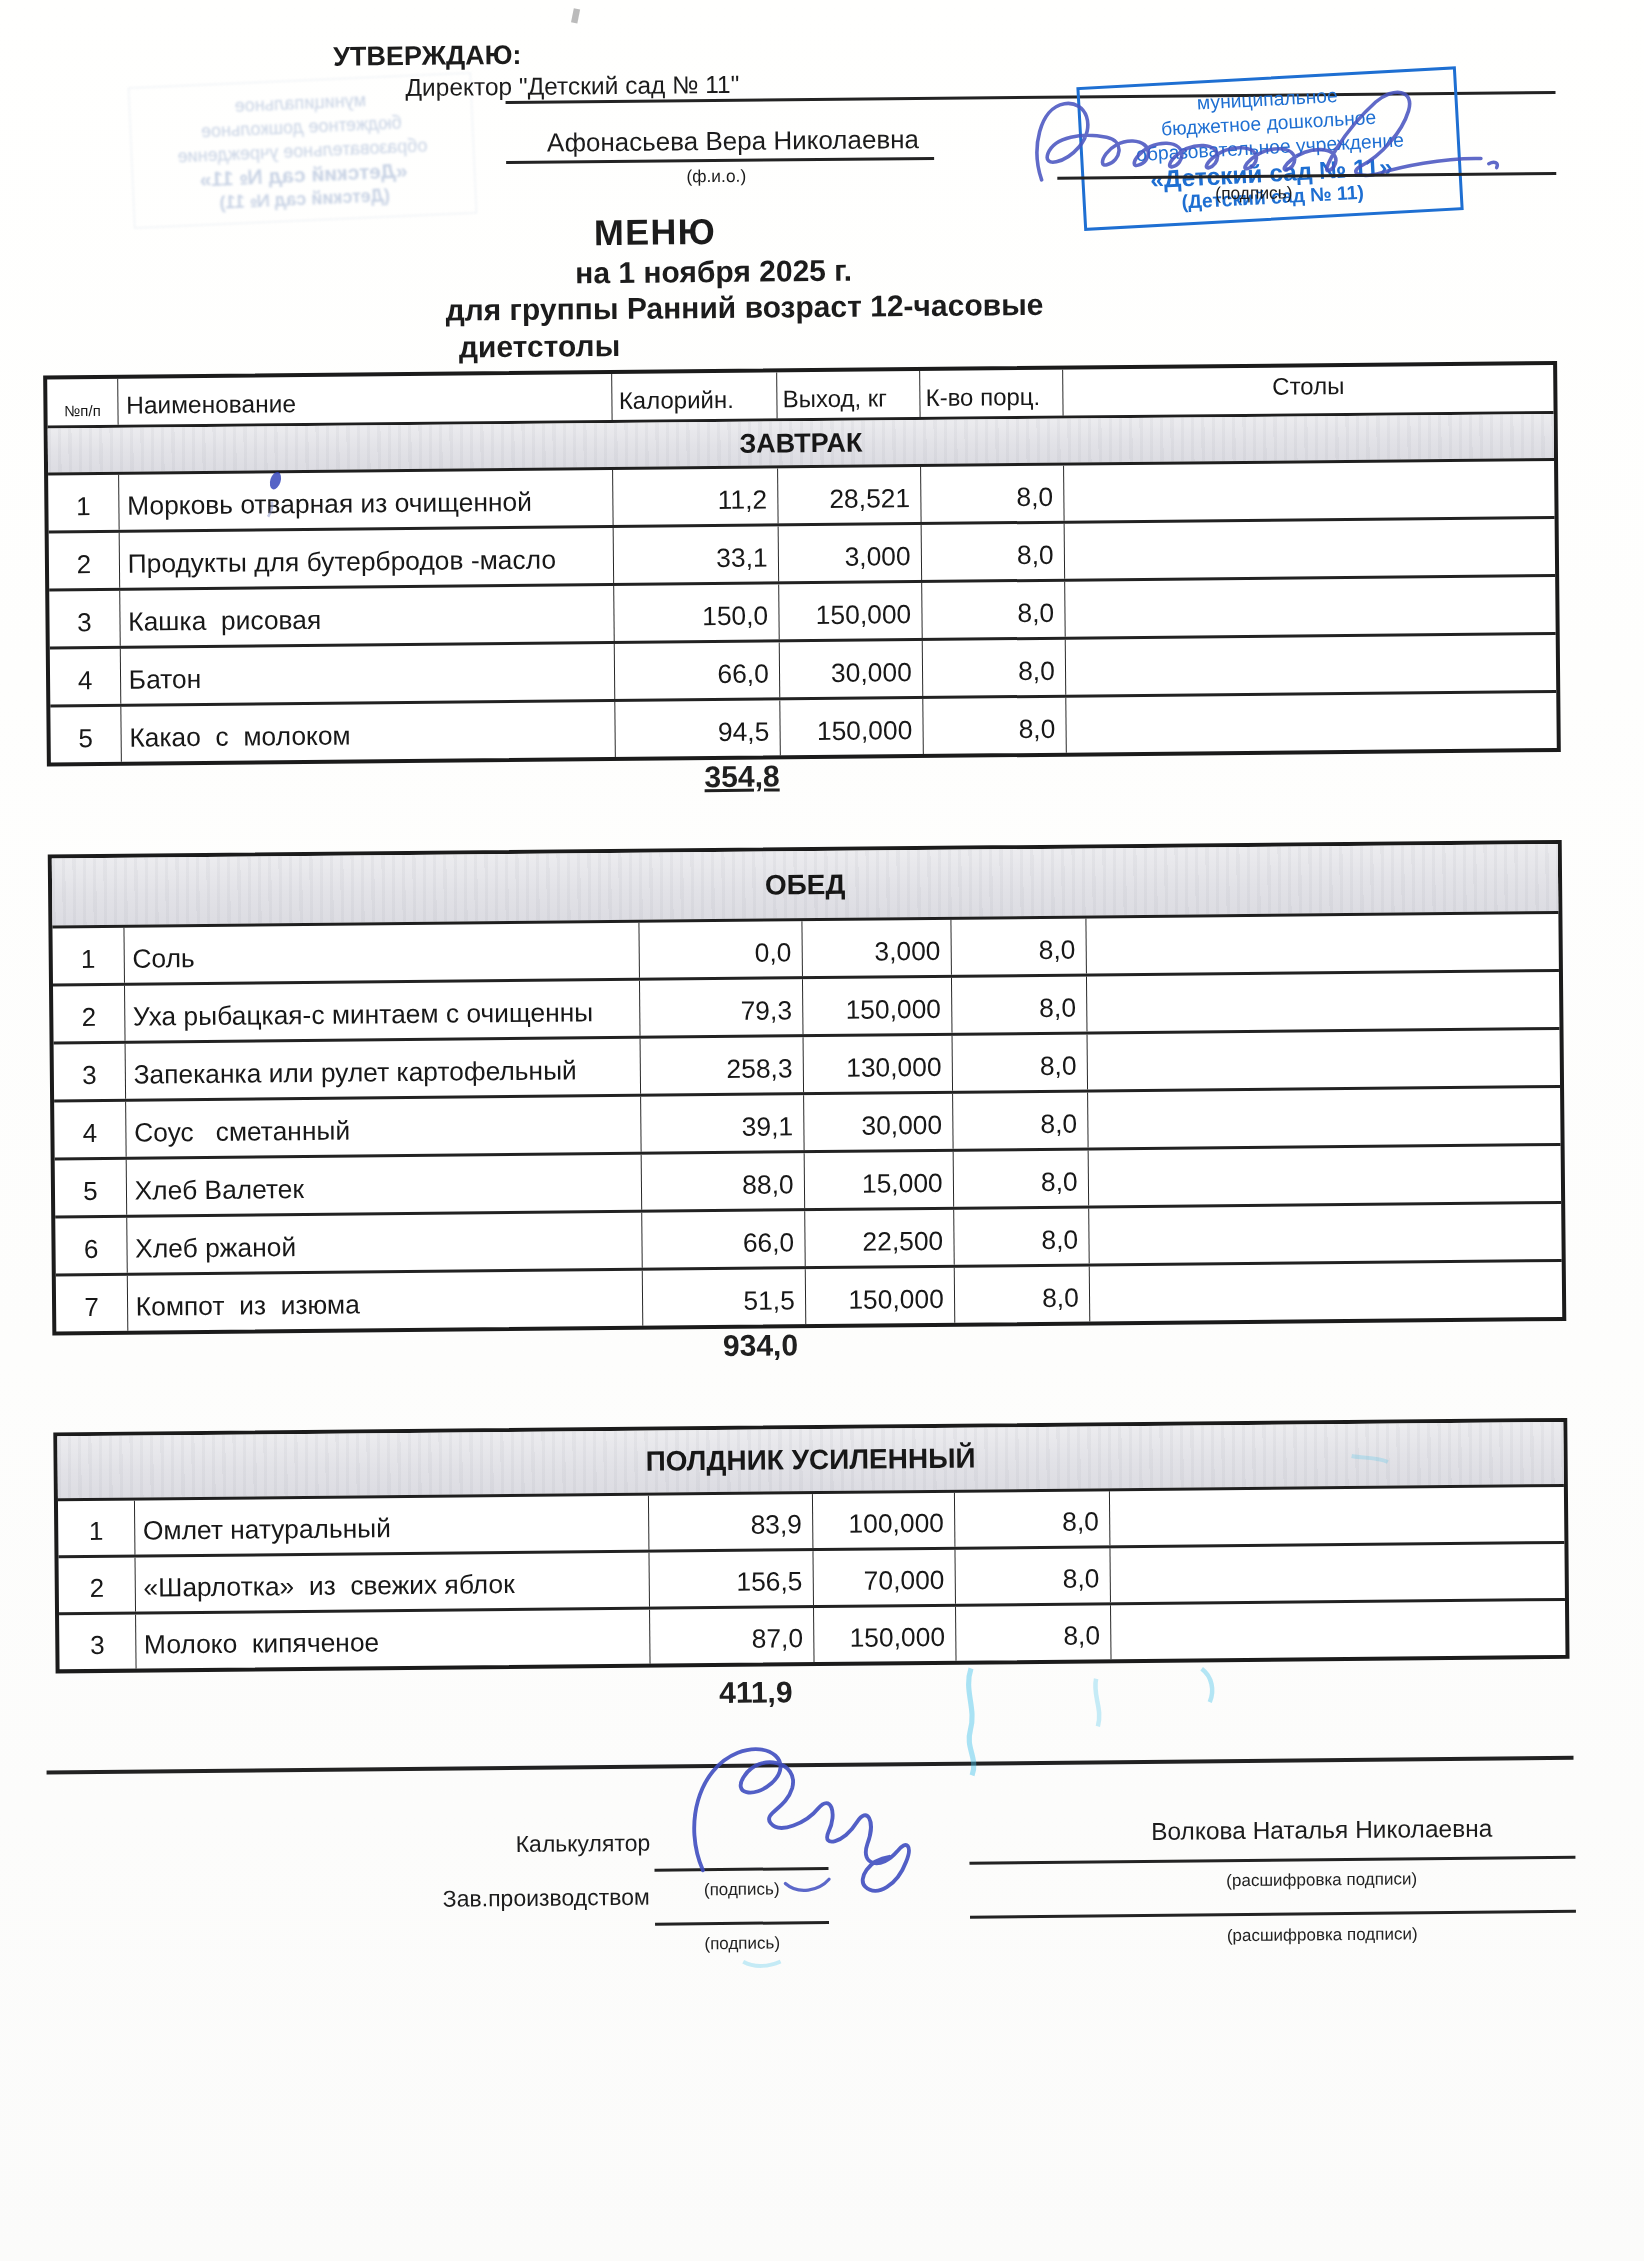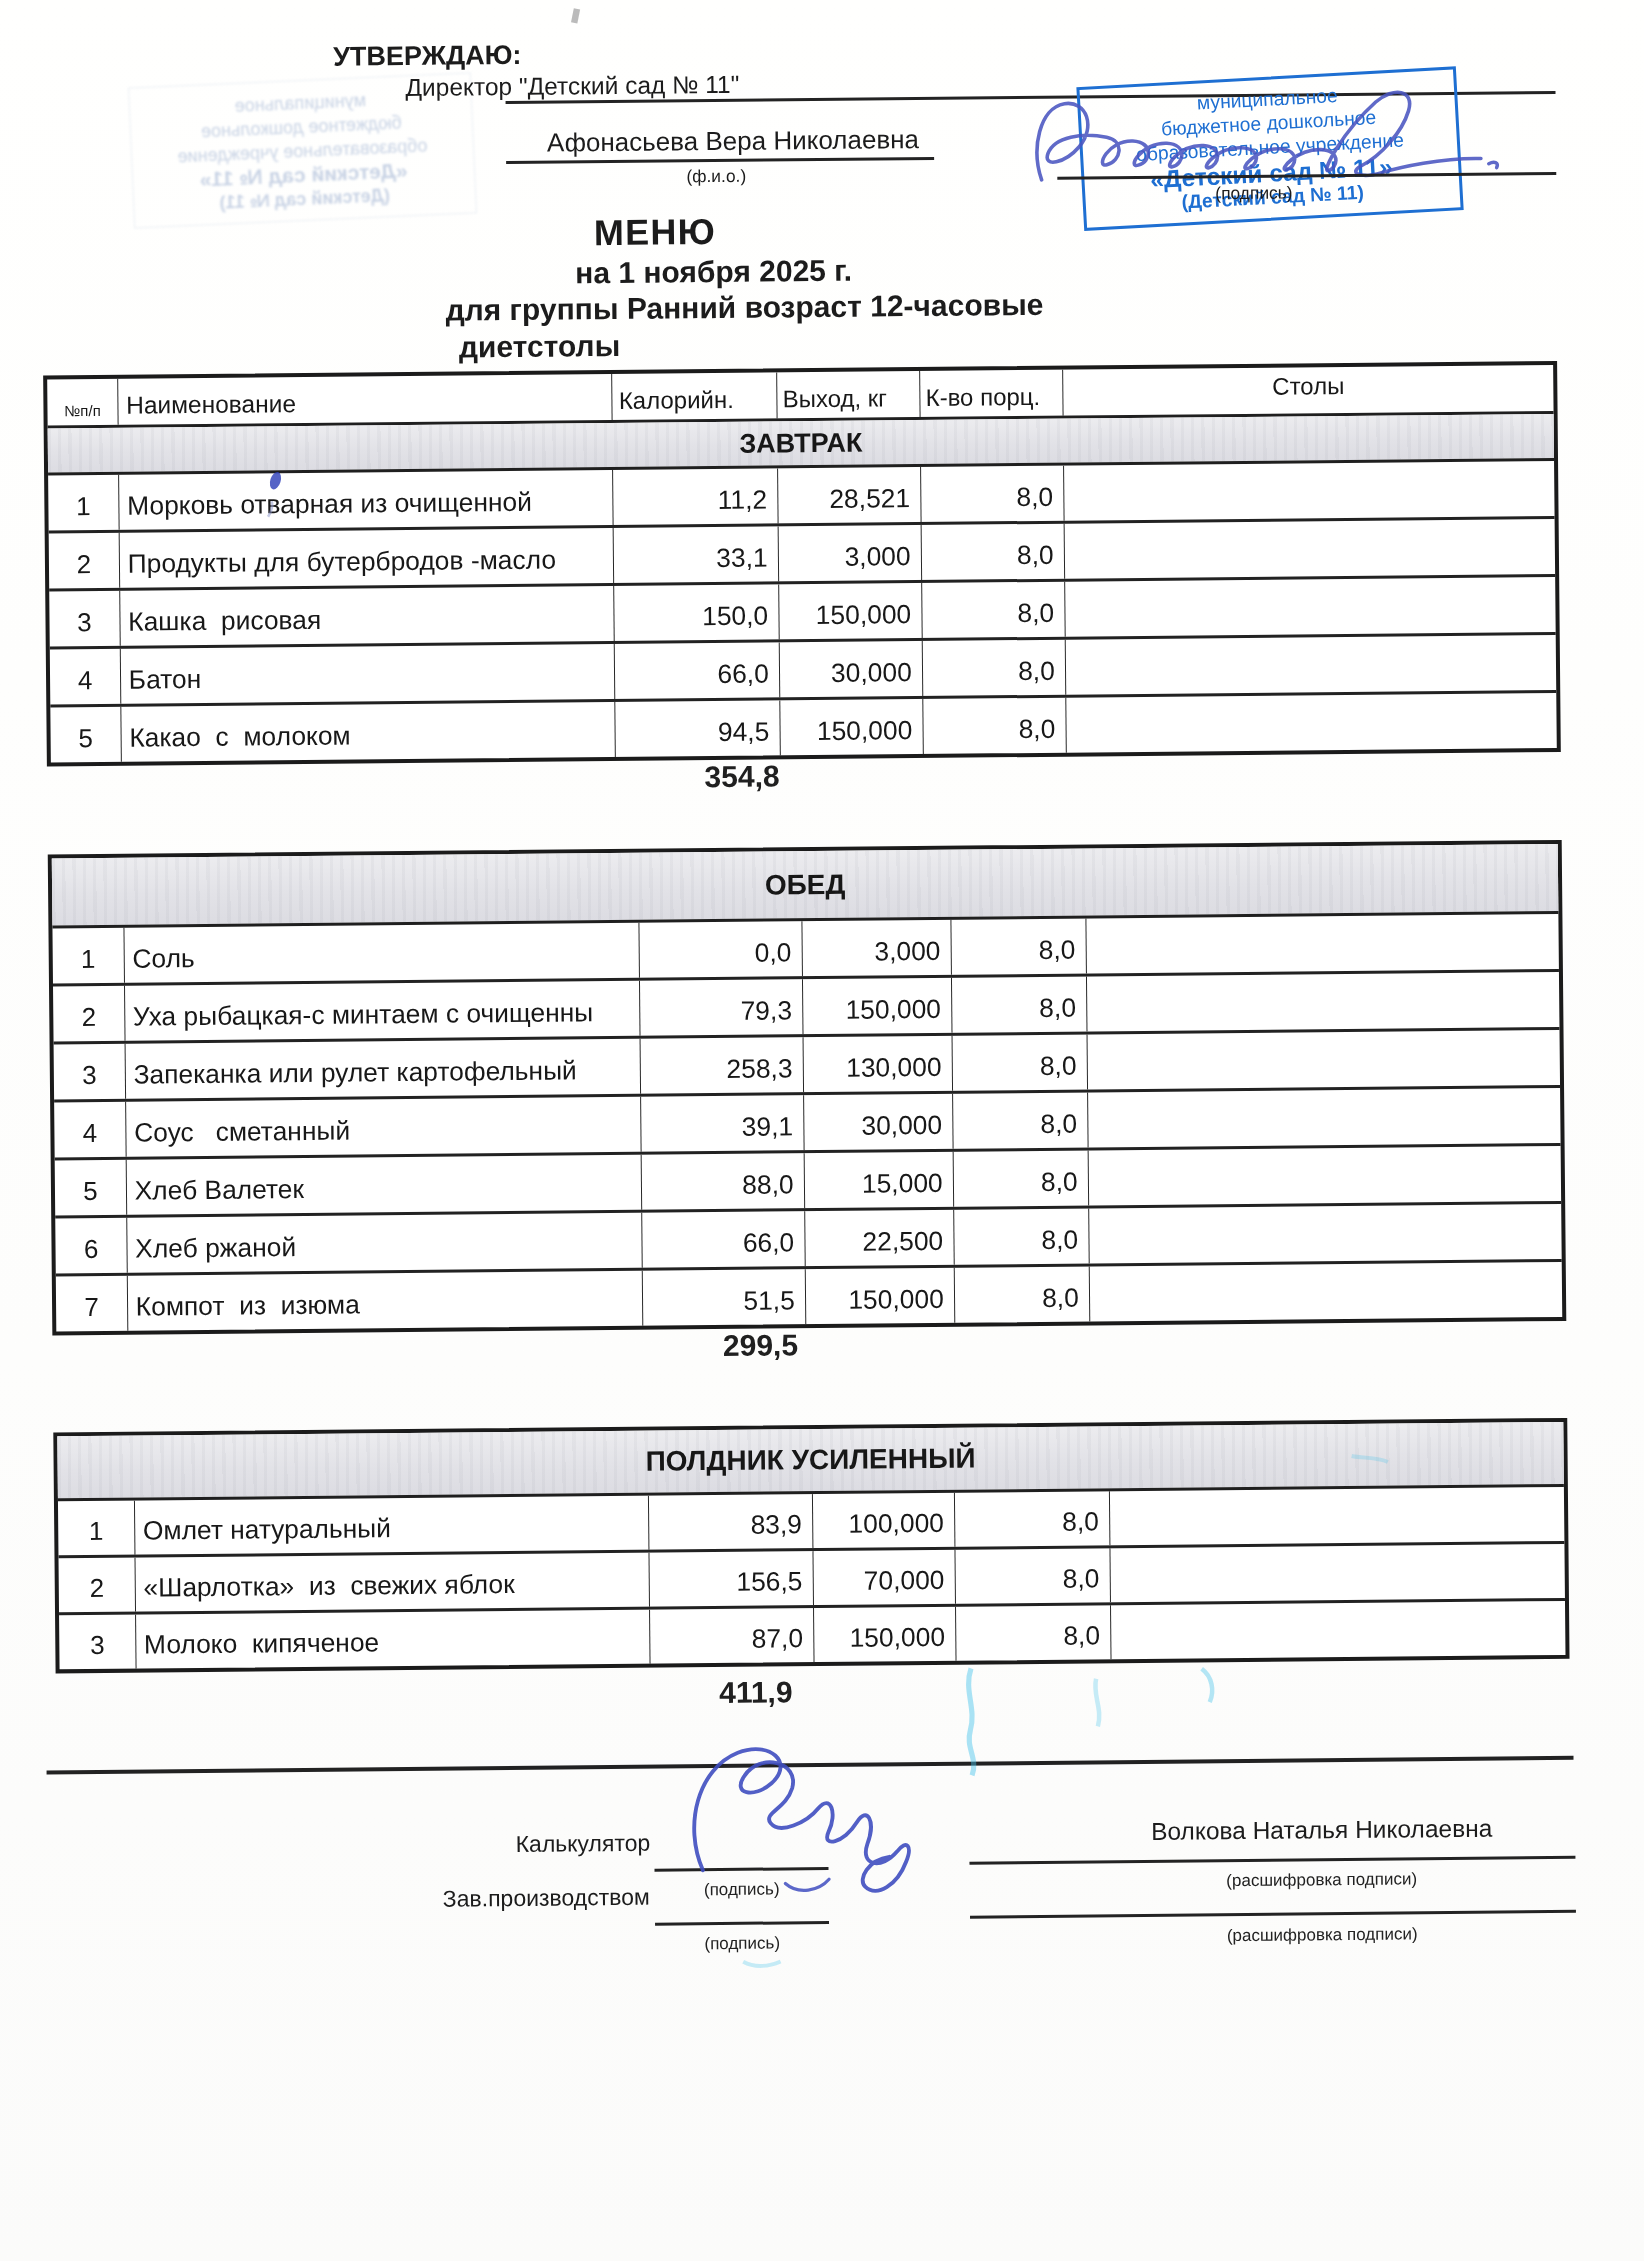--- a/index.html
+++ b/index.html
@@ -71,21 +71,21 @@
   .band{height:44px;display:flex;align-items:center;justify-content:center;
         font-weight:bold;font-size:27px;color:#161616;position:relative;
         background:linear-gradient(180deg,#ececef 0%,#e2e2e7 55%,#dcdce2 100%);
         border-bottom:3.9px solid #1f1f1f;}
   .band::after{content:"";position:absolute;inset:0;
         background:repeating-linear-gradient(90deg,rgba(90,95,110,.05) 0 3.2px,transparent 3.2px 10.3px);}
   .t2 .band{height:67px;font-size:28px;}
   .t3 .band{height:62px;font-size:28px;}
 
   .total{position:absolute;transform:translateX(-50%);font-size:30px;font-weight:bold;color:#202020;}
-  .tot1{left:742px;top:759px;}
+  .tot1{left:742px;top:759px;text-decoration:underline;}
   .tot2{left:755px;top:1328px;}
   .tot3{left:747px;top:1675px;}
 
   
   .bigrule{position:absolute;left:37px;top:1763px;width:1527px;height:3.9px;background:#222;}
   .f-calc{position:absolute;left:445px;top:1828px;width:195px;text-align:right;font-size:23px;}
   .f-name{position:absolute;left:1118px;top:1821px;width:387px;text-align:center;font-size:24.5px;}
   .f-prod{position:absolute;left:361px;top:1882px;width:278px;text-align:right;font-size:23px;}
   .f-sub{position:absolute;text-align:center;font-size:17px;color:#222;}
   .s1a{left:657px;width:148px;top:1879px;}
@@ -256,21 +256,21 @@
           <div class="trow">
             <div class="c num">7</div>
             <div class="c name">Компот  из  изюма</div>
             <div class="c val cal">51,5</div>
             <div class="c val out">150,000</div>
             <div class="c val por">8,0</div>
             <div class="c tables"></div>
           </div>
         </div>
   </div>
-  <div class="total tot2">299,5</div>
+  <div class="total tot2">934,0</div>
 
   <div class="menu-table t3">
     <div class="band">ПОЛДНИК УСИЛЕННЫЙ</div>
     <div class="rows">
           <div class="trow">
             <div class="c num">1</div>
             <div class="c name">Омлет натуральный</div>
             <div class="c val cal">83,9</div>
             <div class="c val out">100,000</div>
             <div class="c val por">8,0</div>

